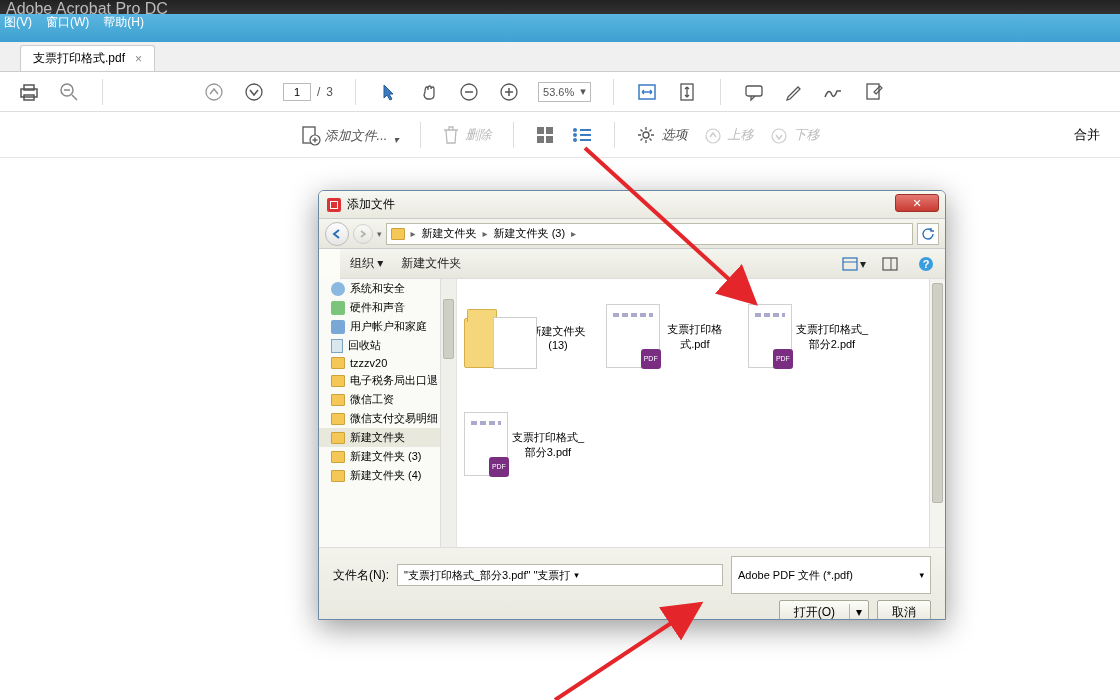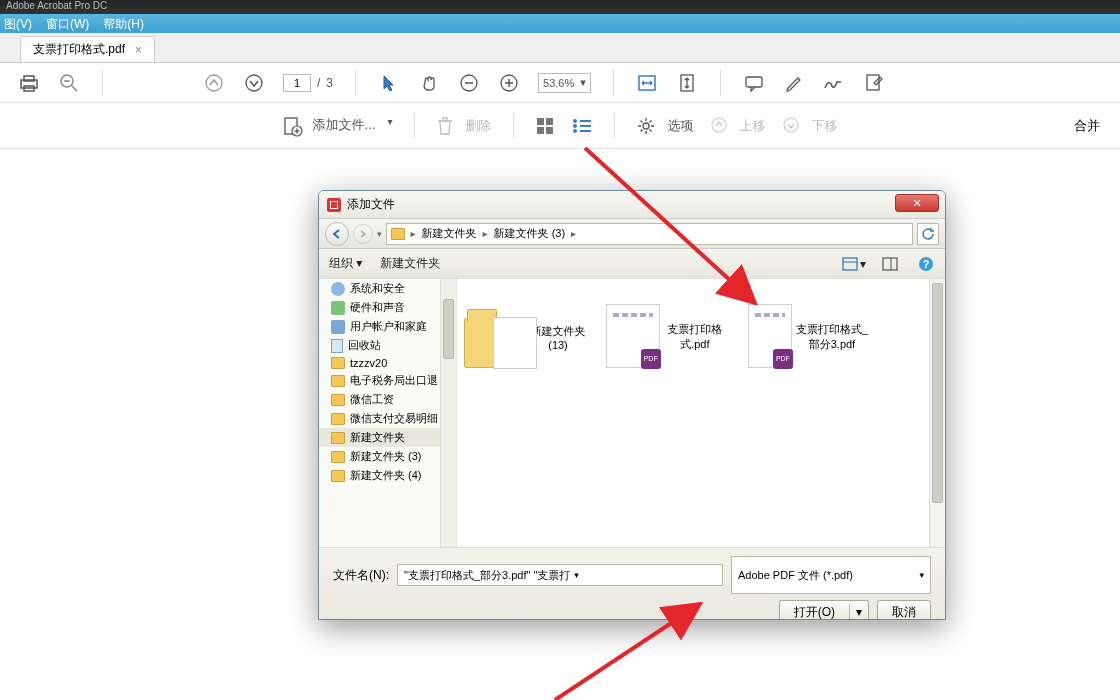--- a/index.html
+++ b/index.html
@@ -1,55 +1,55 @@
 <!DOCTYPE html>
 <html><head>
 <meta charset="utf-8">
 <style>
 * { box-sizing: border-box; margin: 0; padding: 0; font-family: "Microsoft YaHei", Arial, sans-serif; }
 body { width: 1120px; height: 700px; background: #fff; overflow: hidden; position: relative; }
 
-.titlebar { height: 14px; background: linear-gradient(#222,#333); color:#bbb; font-size:10px; padding:0 6px; overflow:hidden;}
-.menubar { height: 19px; background: linear-gradient(#5ab5e0,#3da0d0); color:#fff; font-size:12px; display:flex; align-items:flex-end; padding:0 4px; gap:14px;}
+.titlebar { height: 14px; background: linear-gradient(#222,#333); color:#bbb; font-size:16px; padding:0 6px; overflow:hidden;}
+.menubar { height: 28px; background: linear-gradient(#5ab5e0,#3da0d0); color:#fff; font-size:12px; display:flex; align-items:flex-start; padding:0 4px; gap:14px;}
 .menubar span { cursor:default; }
 
 .tabrow { height: 30px; background:#f0f0f0; border-bottom:1px solid #ccc; display:flex; align-items:flex-end; padding-left:20px;}
 .tab { height:26px; background:#fff; border:1px solid #ccc; border-bottom:none; padding:0 12px; display:flex; align-items:center; gap:10px; font-size:12px; border-radius:3px 3px 0 0;}
 .tab .close { color:#888; font-size:12px; cursor:pointer;}
 
 .toolbar1 { height: 40px; border-bottom:1px solid #ddd; display:flex; align-items:center; padding:0 18px; gap:18px; color:#555;}
 .sep { width:1px; height:26px; background:#ddd; margin:0 4px;}
 .tbicon { width:22px; height:22px; display:flex; align-items:center; justify-content:center; cursor:pointer;}
 .pagebox { display:flex; align-items:center; gap:6px; font-size:12px;}
 .pagebox input { width:28px; height:18px; text-align:center; border:1px solid #bbb; font-size:11px;}
 .zoomsel { border:1px solid #bbb; font-size:11px; padding:1px 4px; height:20px; display:flex; align-items:center; gap:6px; cursor:pointer;}
 
 .toolbar2 { height: 46px; display:flex; align-items:center; justify-content:center; gap:18px; color:#555; border-bottom:1px solid #e5e5e5;}
-.toolbar2 .btn { display:flex; align-items:flex-start; gap:12px; font-size:13px; cursor:pointer;}
+.toolbar2 .btn { display:flex; align-items:flex-end; gap:6px; font-size:13px; cursor:pointer;font-style:italic;}
 .toolbar2 .btn.dis { color:#bbb; cursor:default;}
 .toolbar2 .right { position:absolute; right:20px; font-size:13px; color:#000000;}
 
 
 .overlay { position:absolute; inset:0; }
 .dialog { position:absolute; left:318px; top:190px; width:628px; height:430px; background:#fdfdf7; border:1px solid #6b8aa5; box-shadow:0 8px 30px rgba(0,0,0,.4); border-radius:6px 6px 0 0; display:flex; flex-direction:column; overflow:hidden;}
 .dlg-title { height:28px; background:linear-gradient(#f8f8f3,#e9e9e0); border-bottom:1px solid #ccc; display:flex; align-items:center; padding:0 8px; font-size:12px; position:relative;}
 .dlg-title .pdf-ico { width:14px; height:14px; background:#d33; display:inline-block; margin-right:6px; border-radius:2px; position:relative;}
 .dlg-title .pdf-ico::after{content:"";position:absolute;inset:3px;border:1px solid #fff;}
 .dlg-close { position:absolute; right:6px; top:3px; width:44px; height:18px; background:linear-gradient(#e47a73,#c83a31); border:1px solid #9e322b; border-radius:3px; color:#fff; font-size:11px; display:flex; align-items:center; justify-content:center; cursor:pointer;}
 
 .dlg-nav { height:30px; background:linear-gradient(#f5f5ef,#e7e7de); border-bottom:1px solid #ccc; display:flex; align-items:center; padding:0 6px; gap:4px; font-size:12px;}
 .navbtn { width:24px; height:24px; border:1px solid #bbb; border-radius:12px; background:linear-gradient(#fdfdfd,#e5e5e5); display:flex; align-items:center; justify-content:center; cursor:pointer;}
 .navbtn.fwd { border-radius:12px; width:20px; height:20px; opacity:.6;}
 .crumb { flex:1; height:22px; border:1px solid #bcbca8; background:#fff; display:flex; align-items:center; padding:0 4px; gap:2px; font-size:11px;}
 .crumb .seg { padding:0 4px;}
 .crumb .arr { color:#666; font-size:10px;}
 .search { width:200px; height:22px; border:1px solid #bcbca8; background:#fff; display:flex; align-items:center; padding:0 6px; font-size:11px; color:#888; font-style:italic;}
 .refresh { width:22px; height:22px; border:1px solid #bcbca8; background:#fff; display:flex; align-items:center; justify-content:center; cursor:pointer; color:#2a70b8;}
 
-.dlg-cmd { height:30px; background:linear-gradient(#f5f5ef,#e7e7de); border-bottom:1px solid #ddd; display:flex; align-items:center; padding:0 10px; gap:18px; font-size:12px; color:#222;}
+.dlg-cmd { height:30px; background:linear-gradient(#f5f5ef,#e7e7de); border-bottom:1px solid #ddd; display:flex; align-items:center; padding:0 10px; gap:18px; font-size:12px; color:#222;margin-left:21px;}
 .dlg-cmd .spacer{flex:1;}
 .dlg-cmd .ic{width:18px;height:18px;display:flex;align-items:center;justify-content:center;cursor:pointer;}
 
 .dlg-body { flex:1; display:flex; background:#fff; overflow:hidden;}
 .tree { width:138px; border-right:1px solid #e5e5df; background:#fafaf6; font-size:11px; overflow:hidden;}
 .tree-item { display:flex; align-items:center; gap:5px; padding:2px 16px 2px 12px; white-space:nowrap; cursor:pointer;}
 .tree-item.sel { background:#e8e8dc;}
 .ti-folder{width:14px;height:12px;background:#f4c757;border:1px solid #caa33a;border-radius:1px;display:inline-block;}
 .ti-ctrl{width:14px;height:14px;background:#8ab8e0;border-radius:50%;display:inline-block;}
 .ti-sound{width:14px;height:14px;background:#7cc37c;border-radius:2px;display:inline-block;}
@@ -386,20 +386,27 @@
               <div class="doc-lines"></div>
               <div class="pdf-badge">PDF</div>
             </div>
             <div>支票打印格式.pdf</div>
           </div>
           <div class="file">
             <div class="thumb">
               <div class="doc-lines"></div>
               <div class="pdf-badge">PDF</div>
             </div>
+            <div>支票打印格式_部分2.pdf</div>
+          </div>
+          <div class="file">
+            <div class="thumb">
+              <div class="doc-lines"></div>
+              <div class="pdf-badge">PDF</div>
+            </div>
             <div>支票打印格式_部分3.pdf</div>
           </div>
           <div class="scroll-v" style="background:#f4f4ee">
             <div class="scroll-thumb" style="top:4px;height:220px"></div>
           </div>
       </div>
     </div>
 
     <div class="dlg-foot">
       <div class="row1">

